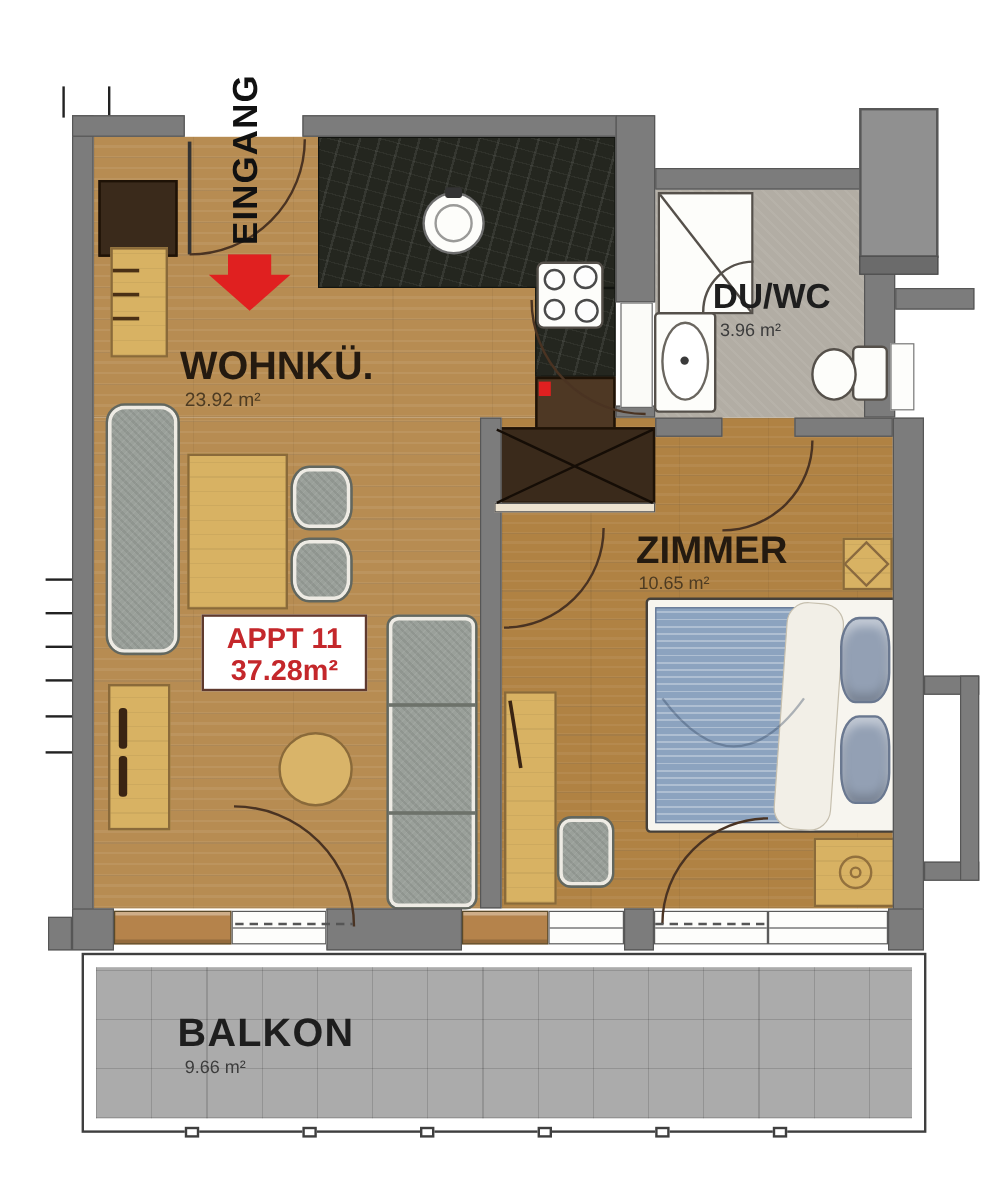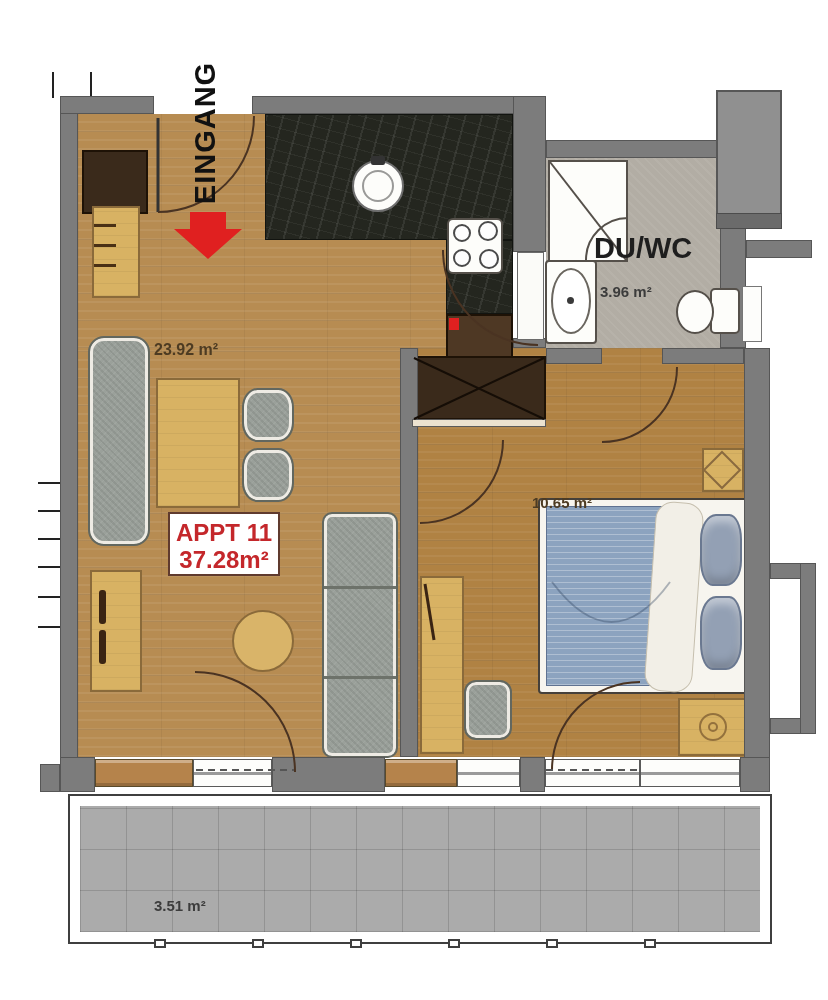--- a/index.html
+++ b/index.html
@@ -54,21 +54,21 @@
   .fixture{position:absolute;z-index:4;background:#fdfdfa;border:2px solid #55504a;box-sizing:border-box;}
   .tiles{position:absolute;z-index:2;background:
       repeating-linear-gradient(90deg, rgba(0,0,0,.14) 0 1px, transparent 1px 46px),
       repeating-linear-gradient(0deg, rgba(0,0,0,.14) 0 1px, transparent 1px 41px),
       var(--balcony-tile,#ababab);}
   .post{position:absolute;z-index:6;width:12px;height:9px;background:#fff;border:2px solid #3f3f3f;box-sizing:border-box;}
   .tick-h{position:absolute;z-index:2;height:2px;background:#222;}
   .tick-v{position:absolute;z-index:2;width:2px;background:#222;}
   
   .room-name{position:absolute;z-index:8;font-weight:700;color:var(--label-dark,#241a10);line-height:1;}
-  .room-area{position:absolute;z-index:8;font-weight:700;color:#4d3b22;line-height:1;margin-top:16px;}
+  .room-area{position:absolute;z-index:8;font-weight:400;color:#4d3b22;line-height:1;}
   .gray-label{color:#1e1e1e;}
   .gray-area{color:#3c3c3c;}
   .eingang{position:absolute;left:110px;top:115px;width:190px;height:36px;z-index:8;
       transform:rotate(-90deg);transform-origin:center;text-align:center;
       font-size:29px;font-weight:800;letter-spacing:1px;color:#111;line-height:36px;}
   .arrow-shaft{position:absolute;z-index:8;background:var(--accent-red,#e02020);}
   .arrow-head{position:absolute;z-index:8;width:0;height:0;border-left:34px solid transparent;
       border-right:34px solid transparent;border-top:30px solid var(--accent-red,#e02020);}
   .appt-box{position:absolute;z-index:8;background:#fff;border:2px solid #5f3a2e;box-sizing:border-box;
       text-align:center;padding-top:5px;}
@@ -203,24 +203,27 @@
     <circle cx="462" cy="233" r="8" stroke="#4a4a4a" stroke-width="2" fill="#fdfdfd"></circle>
     <circle cx="488" cy="231" r="9" stroke="#4a4a4a" stroke-width="2" fill="#fdfdfd"></circle>
     <circle cx="462" cy="258" r="8" stroke="#4a4a4a" stroke-width="2" fill="#fdfdfd"></circle>
     <circle cx="489" cy="259" r="9" stroke="#4a4a4a" stroke-width="2" fill="#fdfdfd"></circle>
   </svg>
 
   <div class="eingang">EINGANG</div>
   <div class="arrow-shaft" style="left:190px;top:212px;width:36px;height:18px;"></div>
   <div class="arrow-head" style="left:174px;top:229px;"></div>
 
+  <div class="room-name" style="left:150px;top:288px;font-size:33px;">WOHNKÜ.</div>
   <div class="room-area" style="left:154px;top:326px;font-size:16px;">23.92 m²</div>
   <div class="room-name gray-label" style="left:594px;top:234px;font-size:29px;">DU/WC</div>
   <div class="room-area gray-area" style="left:600px;top:268px;font-size:15px;">3.96 m²</div>
+  <div class="room-name" style="left:530px;top:442px;font-size:32px;">ZIMMER</div>
   <div class="room-area" style="left:532px;top:479px;font-size:15px;">10.65 m²</div>
-  <div class="room-area gray-area" style="left:154px;top:882px;font-size:15px;z-index:8;">3.51 m²</div>
-
-  <div class="appt-box" style="left:168px;top:512px;width:112px;height:64px;">
+  <div class="room-name gray-label" style="left:148px;top:844px;font-size:33px;letter-spacing:1px;z-index:8;">BALKON</div>
+  <div class="room-area gray-area" style="left:154px;top:882px;font-size:15px;z-index:8;">9.66 m²</div>
+
+  <div class="appt-box" style="left:168px;top:512px;width:138px;height:64px;">
     <div class="l1">APPT 11</div>
     <div class="l2">37.28m²</div>
   </div>
 
 </div>
 
 </body></html>

